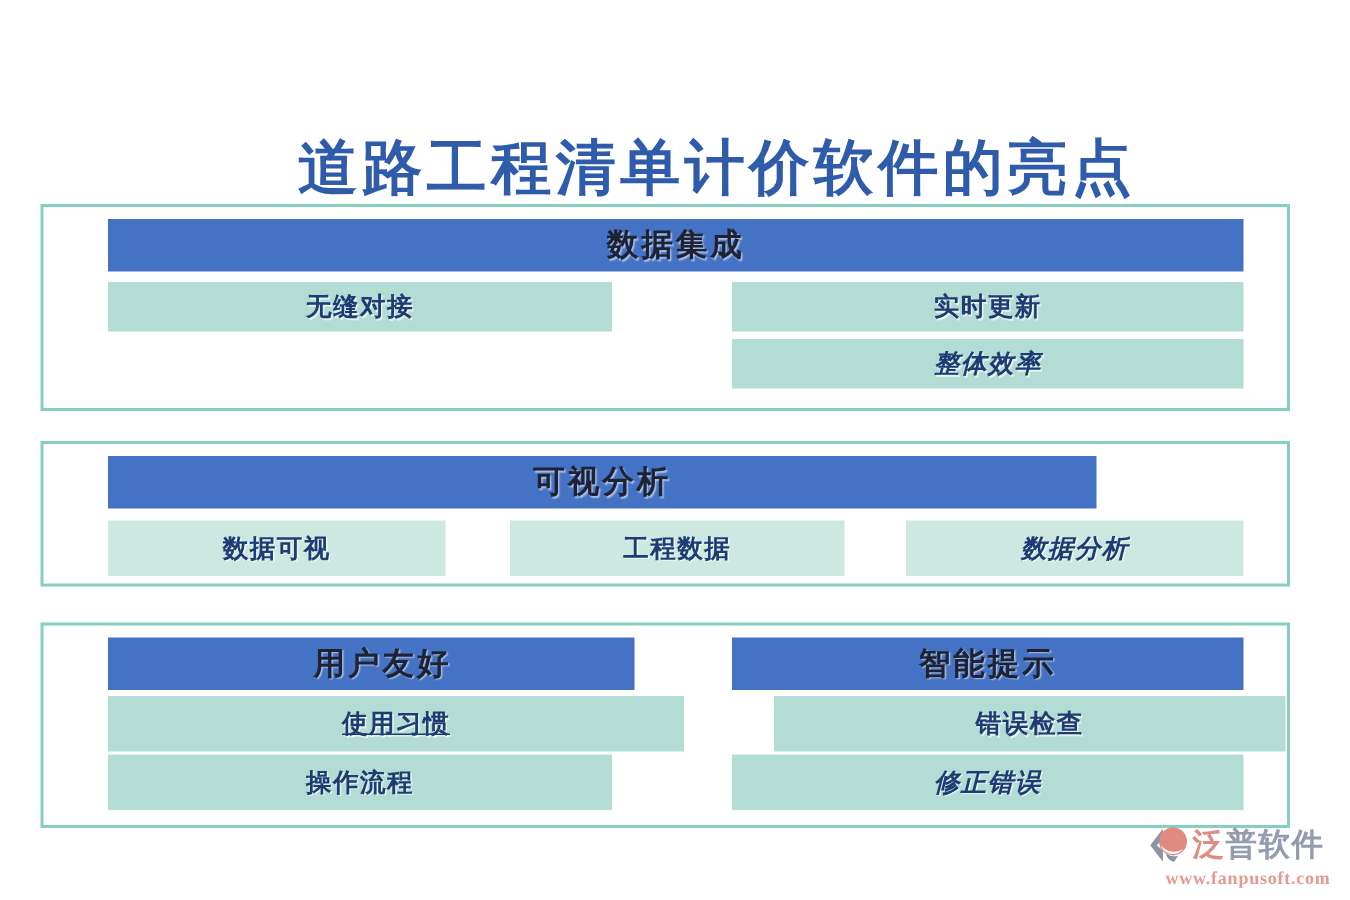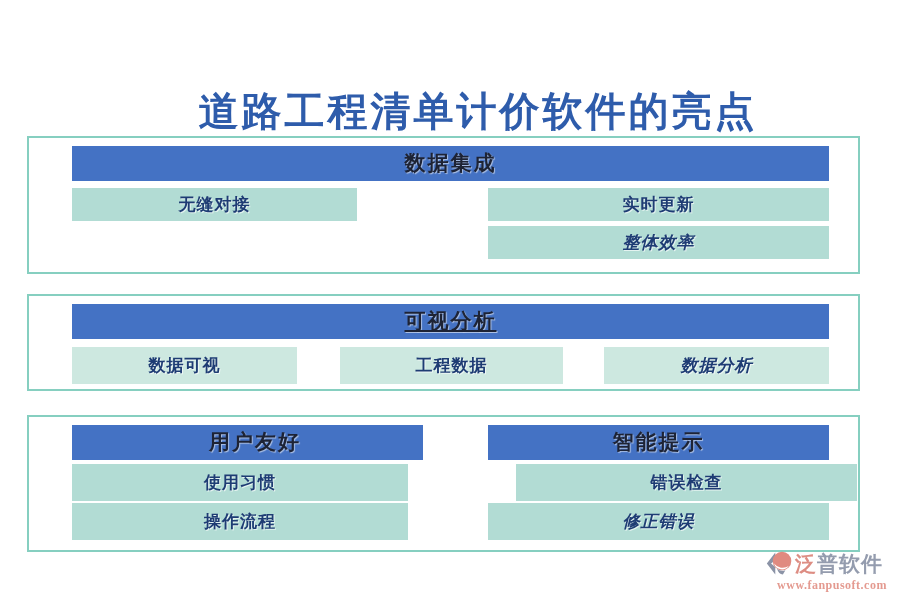--- a/index.html
+++ b/index.html
@@ -62,35 +62,35 @@
     letter-spacing: 1px;
     text-shadow: 1px 1px 0 rgba(255,255,255,0.65);
   }
   .btn.light { background: #cde8e0; }
   .btn.slant { font-style: italic; }
   .h33 { height: 33px; line-height: 33px; }
   .h37 { height: 37px; line-height: 37px; }
 
   
   .box1 .header-bar { left: 43px; top: 8px; width: 757px; }
-  .box1 .b-r1l { left: 43px;  top: 50px; width: 285px; }
+  .box1 .b-r1l { left: 43px;  top: 50px; width: 336px; }
   .box1 .b-r1r { left: 459px; top: 50px; width: 341px; }
   .box1 .b-r2l { left: 43px;  top: 88px; width: 336px; }
   .box1 .b-r2r { left: 459px; top: 88px; width: 341px; }
 
   
-  .box2 .header-bar { left: 43px; top: 8px; width: 757px; text-decoration: underline; }
+  .box2 .header-bar { left: 43px; top: 8px; width: 659px; }
   .box2 .b-c1 { left: 43px;  top: 51px; width: 225px; }
   .box2 .b-c2 { left: 311px; top: 51px; width: 223px; }
   .box2 .b-c3 { left: 575px; top: 51px; width: 225px; }
 
   
   .box3 .hdr-l { left: 43px;  top: 8px; width: 336px; padding-left: 15px; }
   .box3 .hdr-r { left: 459px; top: 8px; width: 341px; }
-  .box3 .b-l1 { left: 43px;  top: 47px; width: 336px; }
+  .box3 .b-l1 { left: 43px;  top: 47px; width: 384px; text-decoration: underline; }
   .box3 .b-l2 { left: 43px;  top: 86px; width: 336px; }
   .box3 .b-r1 { left: 459px; top: 47px; width: 341px; margin-left: 28px; }
   .box3 .b-r2 { left: 459px; top: 86px; width: 341px; }
 
   
   .logo {
     position: absolute;
     left: 766px;
     top: 549px;
     width: 132px;

